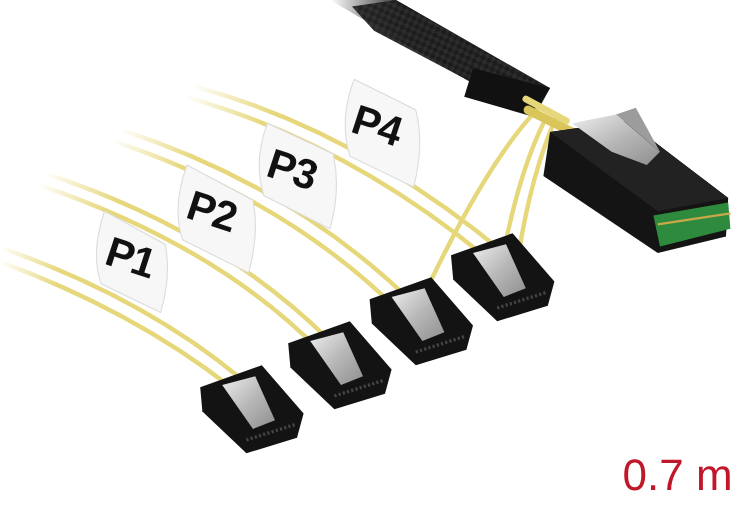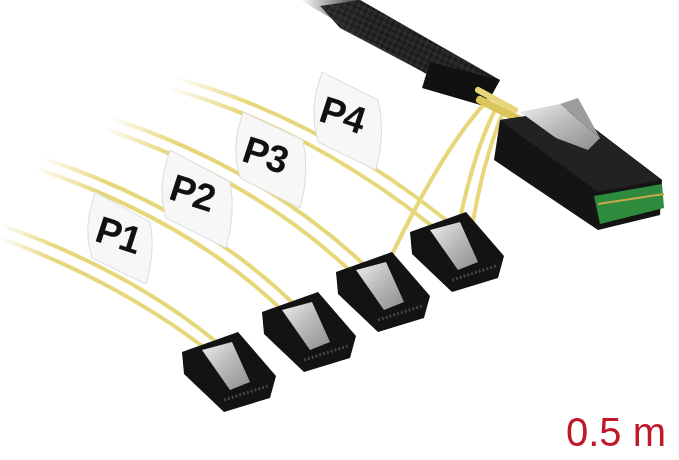--- a/index.html
+++ b/index.html
@@ -103,14 +103,14 @@
       <path d="M202 350 L232 342 L250 382 L230 390 Z" fill="url(#metal)"></path>
       <path d="M224 400 L268 386" stroke="#444" stroke-width="3" stroke-dasharray="2 2"></path>
     </g>
   </svg>
 
   <span class="tag-label" style="left:96px;top:214px;transform:rotate(18deg);">P1</span>
   <span class="tag-label" style="left:170px;top:172px;transform:rotate(18deg);">P2</span>
   <span class="tag-label" style="left:243px;top:134px;transform:rotate(18deg);">P3</span>
   <span class="tag-label" style="left:320px;top:94px;transform:rotate(18deg);">P4</span>
 
-  <span class="length-label">0.5 m</span>
+  <span class="length-label">0.7 m</span>
 </div>
 
 </body></html>

